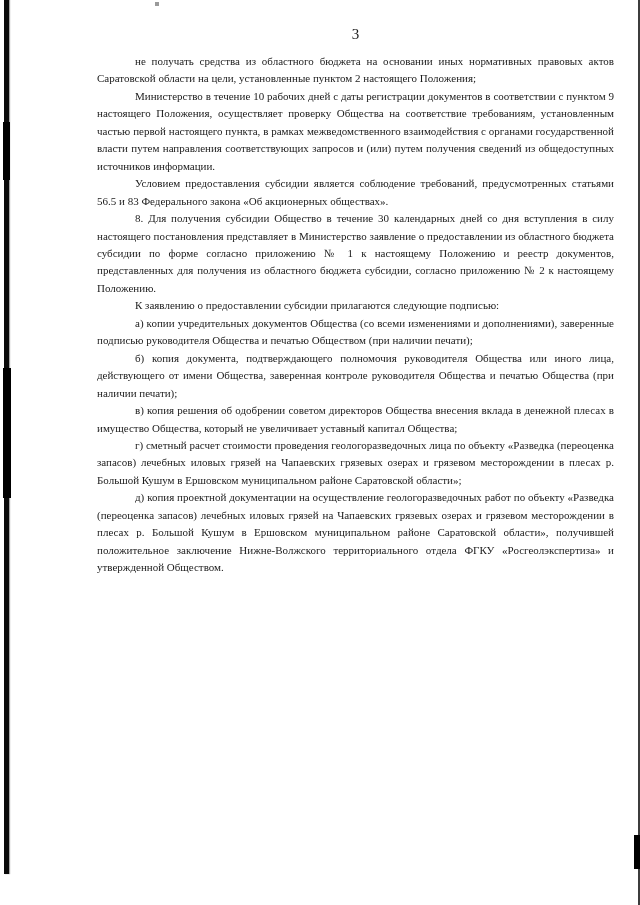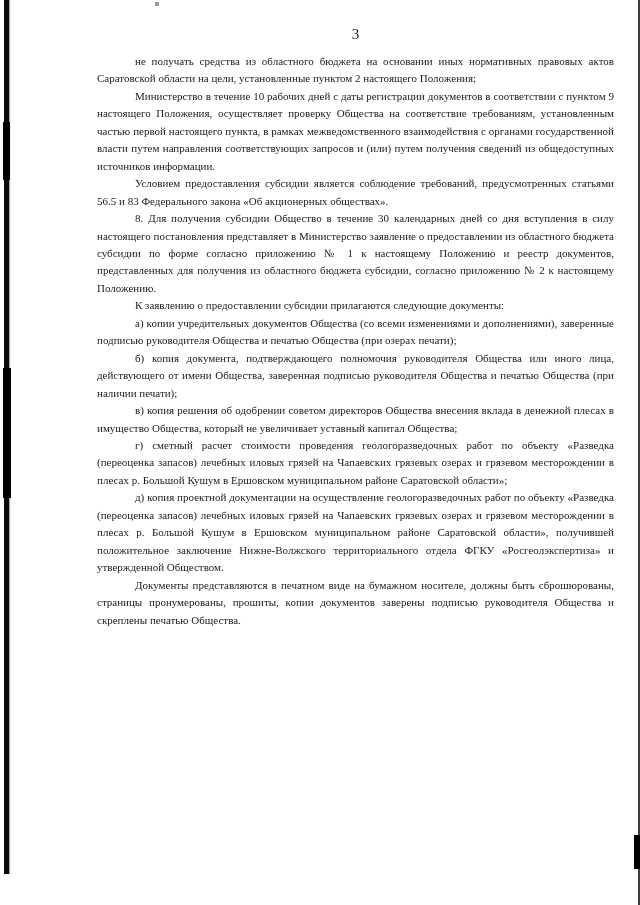--- a/index.html
+++ b/index.html
@@ -84,23 +84,22 @@
   <div class="edge-right-smudge"></div>
   <div class="speck-top"></div>
 
   <div class="text-column">
     <div class="page-number">3</div>
     <div class="body-text">
       <p>не получать средства из областного бюджета на основании иных нормативных правовых актов Саратовской области на цели, установленные пунктом 2 настоящего Положения;</p>
       <p>Министерство в течение 10 рабочих дней с даты регистрации документов в соответствии с пунктом 9 настоящего Положения, осуществляет проверку Общества на соответствие требованиям, установленным частью первой настоящего пункта, в рамках межведомственного взаимодействия с органами государственной власти путем направления соответствующих запросов и (или) путем получения сведений из общедоступных источников информации.</p>
       <p>Условием предоставления субсидии является соблюдение требований, предусмотренных статьями 56.5 и 83 Федерального закона «Об акционерных обществах».</p>
       <p>8. Для получения субсидии Общество в течение 30 календарных дней со дня вступления в силу настоящего постановления представляет в Министерство заявление о предоставлении из областного бюджета субсидии по форме согласно приложению № 1 к настоящему Положению и реестр документов, представленных для получения из областного бюджета субсидии, согласно приложению № 2 к настоящему Положению.</p>
-      <p>К заявлению о предоставлении субсидии прилагаются следующие документы:</p>
-      <p>а) копии учредительных документов Общества (со всеми изменениями и дополнениями), заверенные подписью руководителя Общества и печатью Общества (при озерах печати);</p>
-      <p>б) копия документа, подтверждающего полномочия руководителя Общества или иного лица, действующего от имени Общества, заверенная подписью руководителя Общества и печатью Общества (при наличии печати);</p>
+      <p>К заявлению о предоставлении субсидии прилагаются следующие подписью:</p>
+      <p>а) копии учредительных документов Общества (со всеми изменениями и дополнениями), заверенные подписью руководителя Общества и печатью Обществом (при наличии печати);</p>
+      <p>б) копия документа, подтверждающего полномочия руководителя Общества или иного лица, действующего от имени Общества, заверенная контроле руководителя Общества и печатью Общества (при наличии печати);</p>
       <p>в) копия решения об одобрении советом директоров Общества внесения вклада в денежной плесах в имущество Общества, который не увеличивает уставный капитал Общества;</p>
-      <p>г) сметный расчет стоимости проведения геологоразведочных работ по объекту «Разведка (переоценка запасов) лечебных иловых грязей на Чапаевских грязевых озерах и грязевом месторождении в плесах р. Большой Кушум в Ершовском муниципальном районе Саратовской области»;</p>
+      <p>г) сметный расчет стоимости проведения геологоразведочных лица по объекту «Разведка (переоценка запасов) лечебных иловых грязей на Чапаевских грязевых озерах и грязевом месторождении в плесах р. Большой Кушум в Ершовском муниципальном районе Саратовской области»;</p>
       <p>д) копия проектной документации на осуществление геологоразведочных работ по объекту «Разведка (переоценка запасов) лечебных иловых грязей на Чапаевских грязевых озерах и грязевом месторождении в плесах р. Большой Кушум в Ершовском муниципальном районе Саратовской области», получившей положительное заключение Нижне-Волжского территориального отдела ФГКУ «Росгеолэкспертиза» и утвержденной Обществом.</p>
-      <p>Документы представляются в печатном виде на бумажном носителе, должны быть сброшюрованы, страницы пронумерованы, прошиты, копии документов заверены подписью руководителя Общества и скреплены печатью Общества.</p>
     </div>
   </div>
 
 </div>
 
 </body></html>

